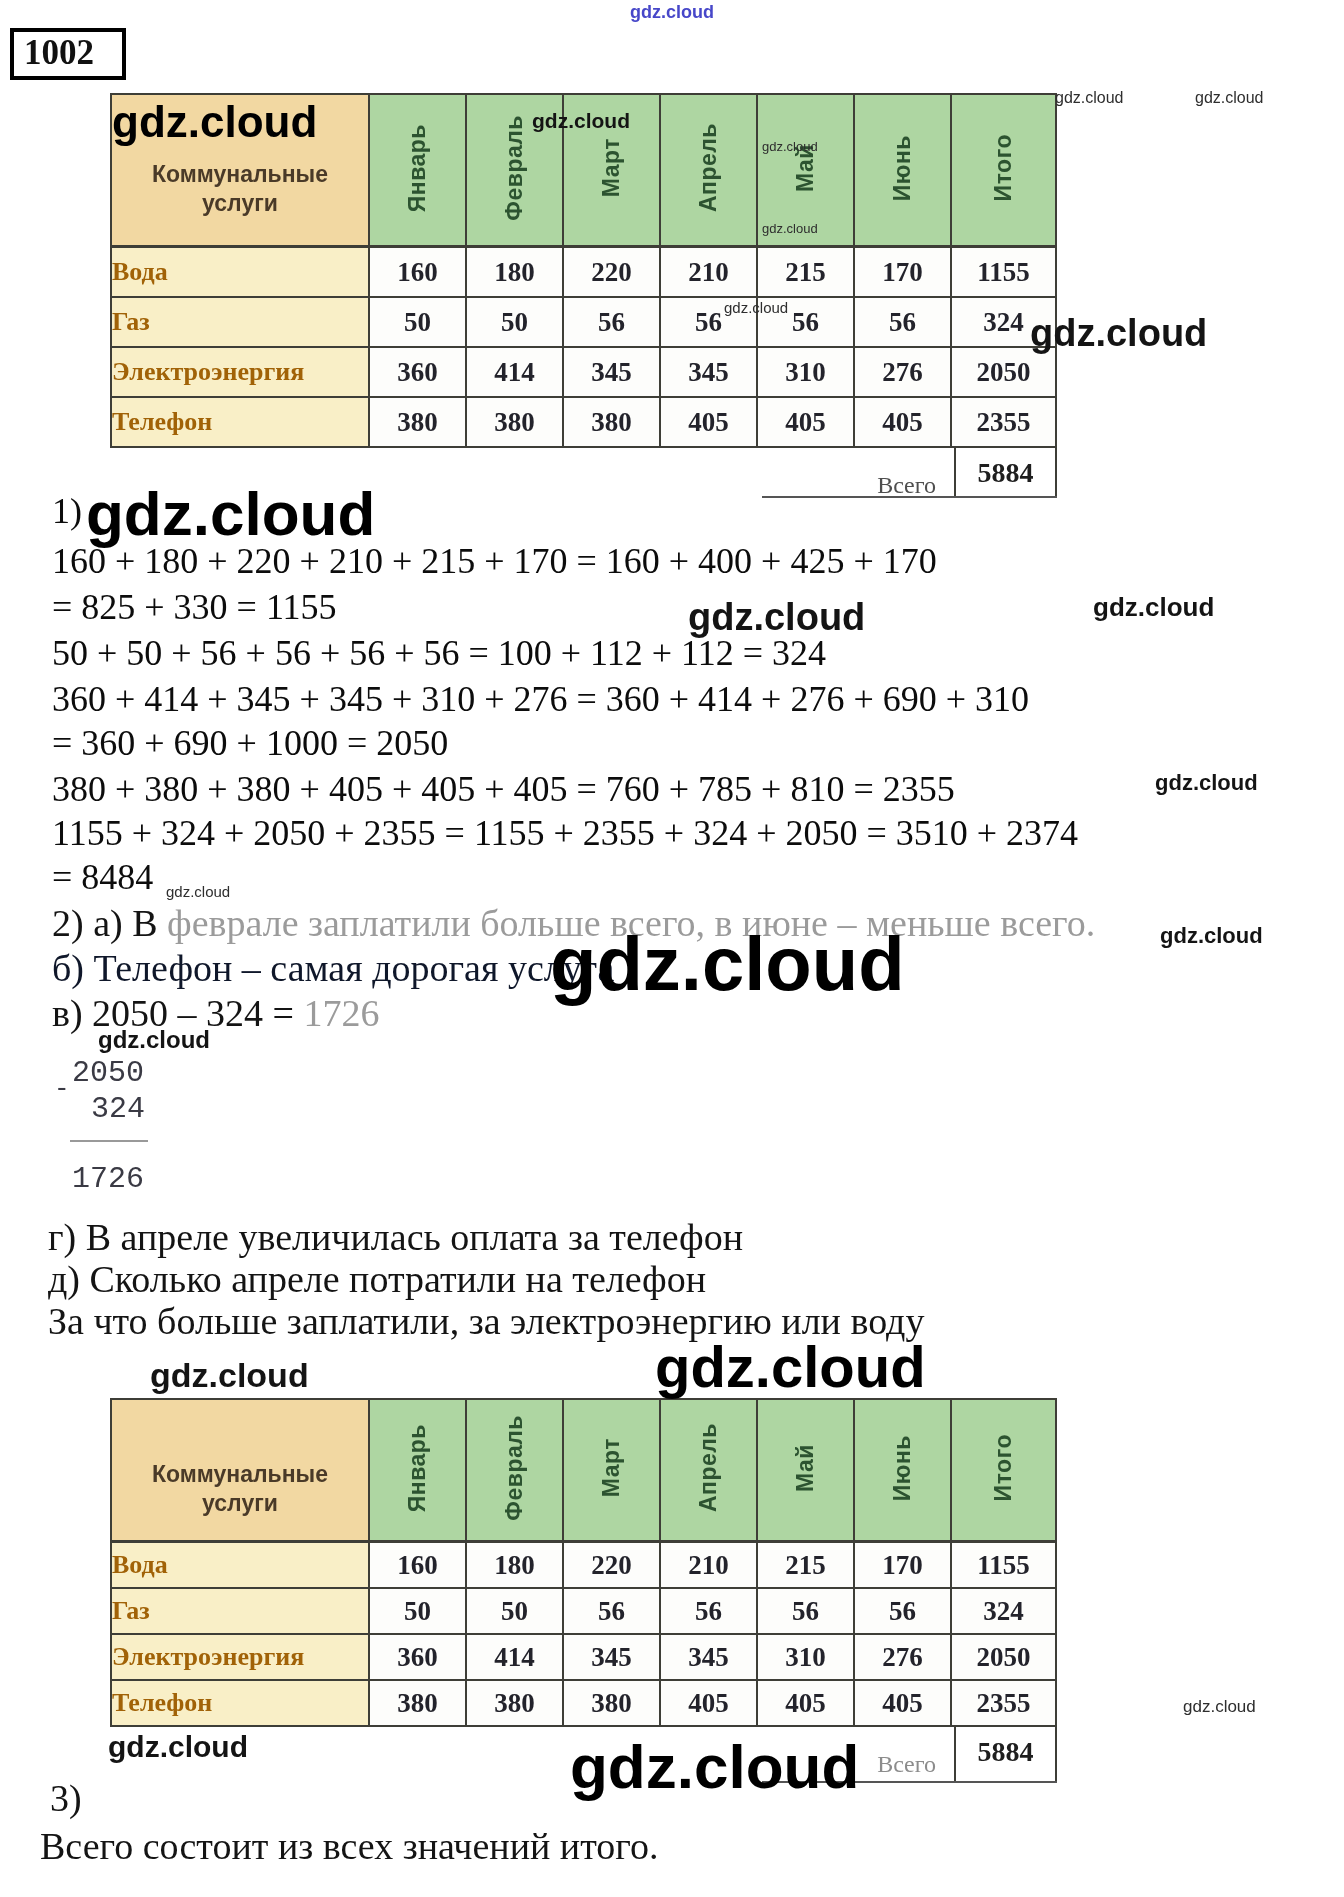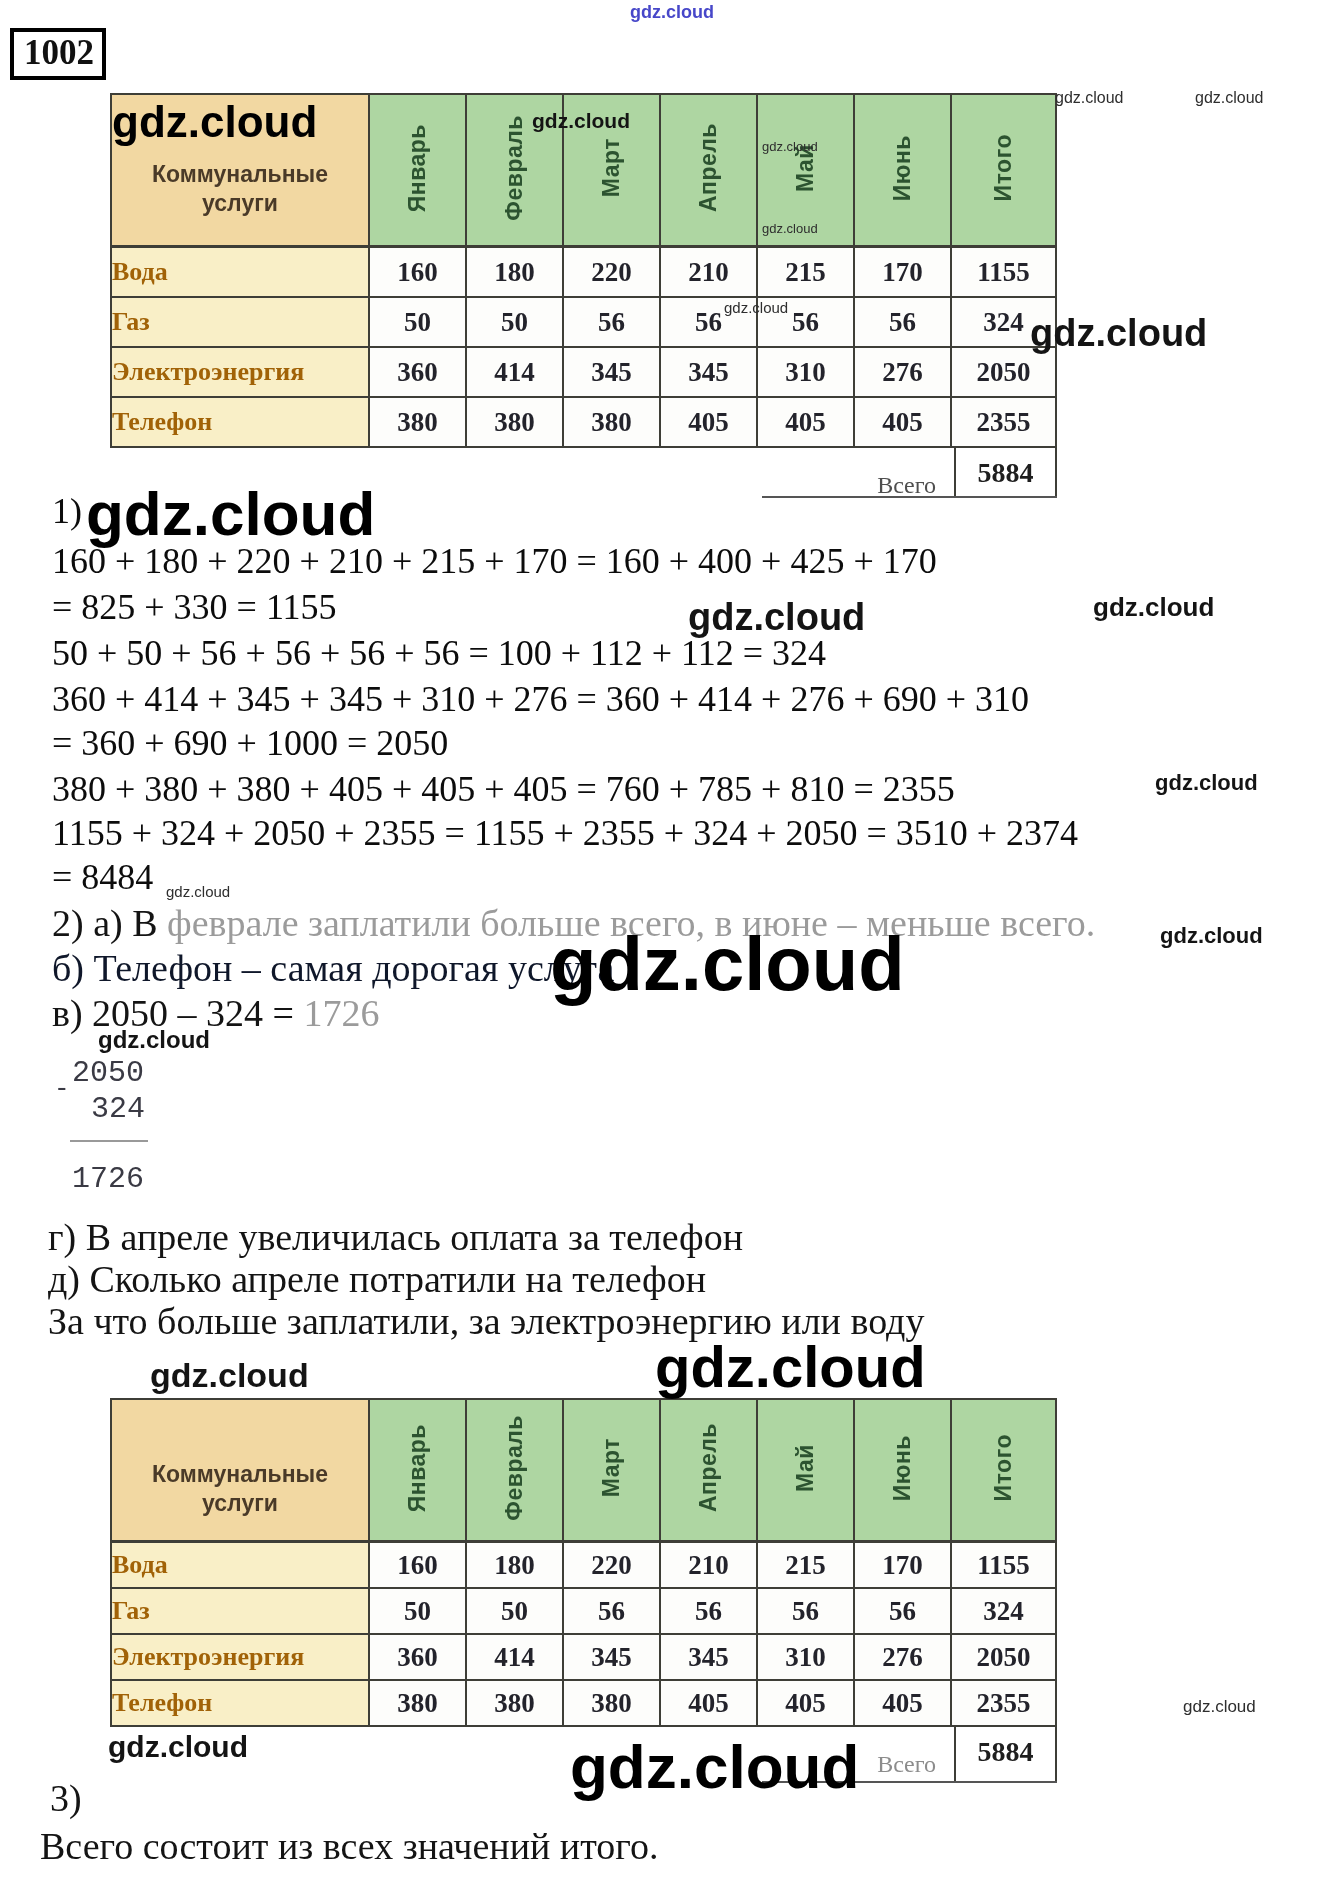--- a/index.html
+++ b/index.html
@@ -14,21 +14,21 @@
     --faded:#9b9b9b;
   }
   html,body{margin:0;padding:0;background:#ffffff;}
   .page{
     position:relative;width:1344px;height:1897px;background:#ffffff;overflow:hidden;
     font-family:"Liberation Serif", serif;color:#111;
   }
   
   .problem-box{
     position:absolute;left:10px;top:28px;border:4px solid #000;
-    padding:1px 8px 3px 10px;font-weight:bold;font-size:35px;
+    padding:1px 28px 3px 10px;font-weight:bold;font-size:35px;
     font-family:"Liberation Serif", serif;background:#fff;
   }
   
   .tbl-wrap{position:absolute;left:110px;}
   .t1wrap{top:93px;}
   .t2wrap{top:1398px;}
   table.utab{border-collapse:collapse;table-layout:fixed;background:#fff;}
   table.utab th,table.utab td{border:2px solid var(--border);padding:0;}
   table.utab tr.hrow th{border-bottom:3px solid var(--border);}
   th.services{width:256px;background:var(--tan);vertical-align:middle;}

